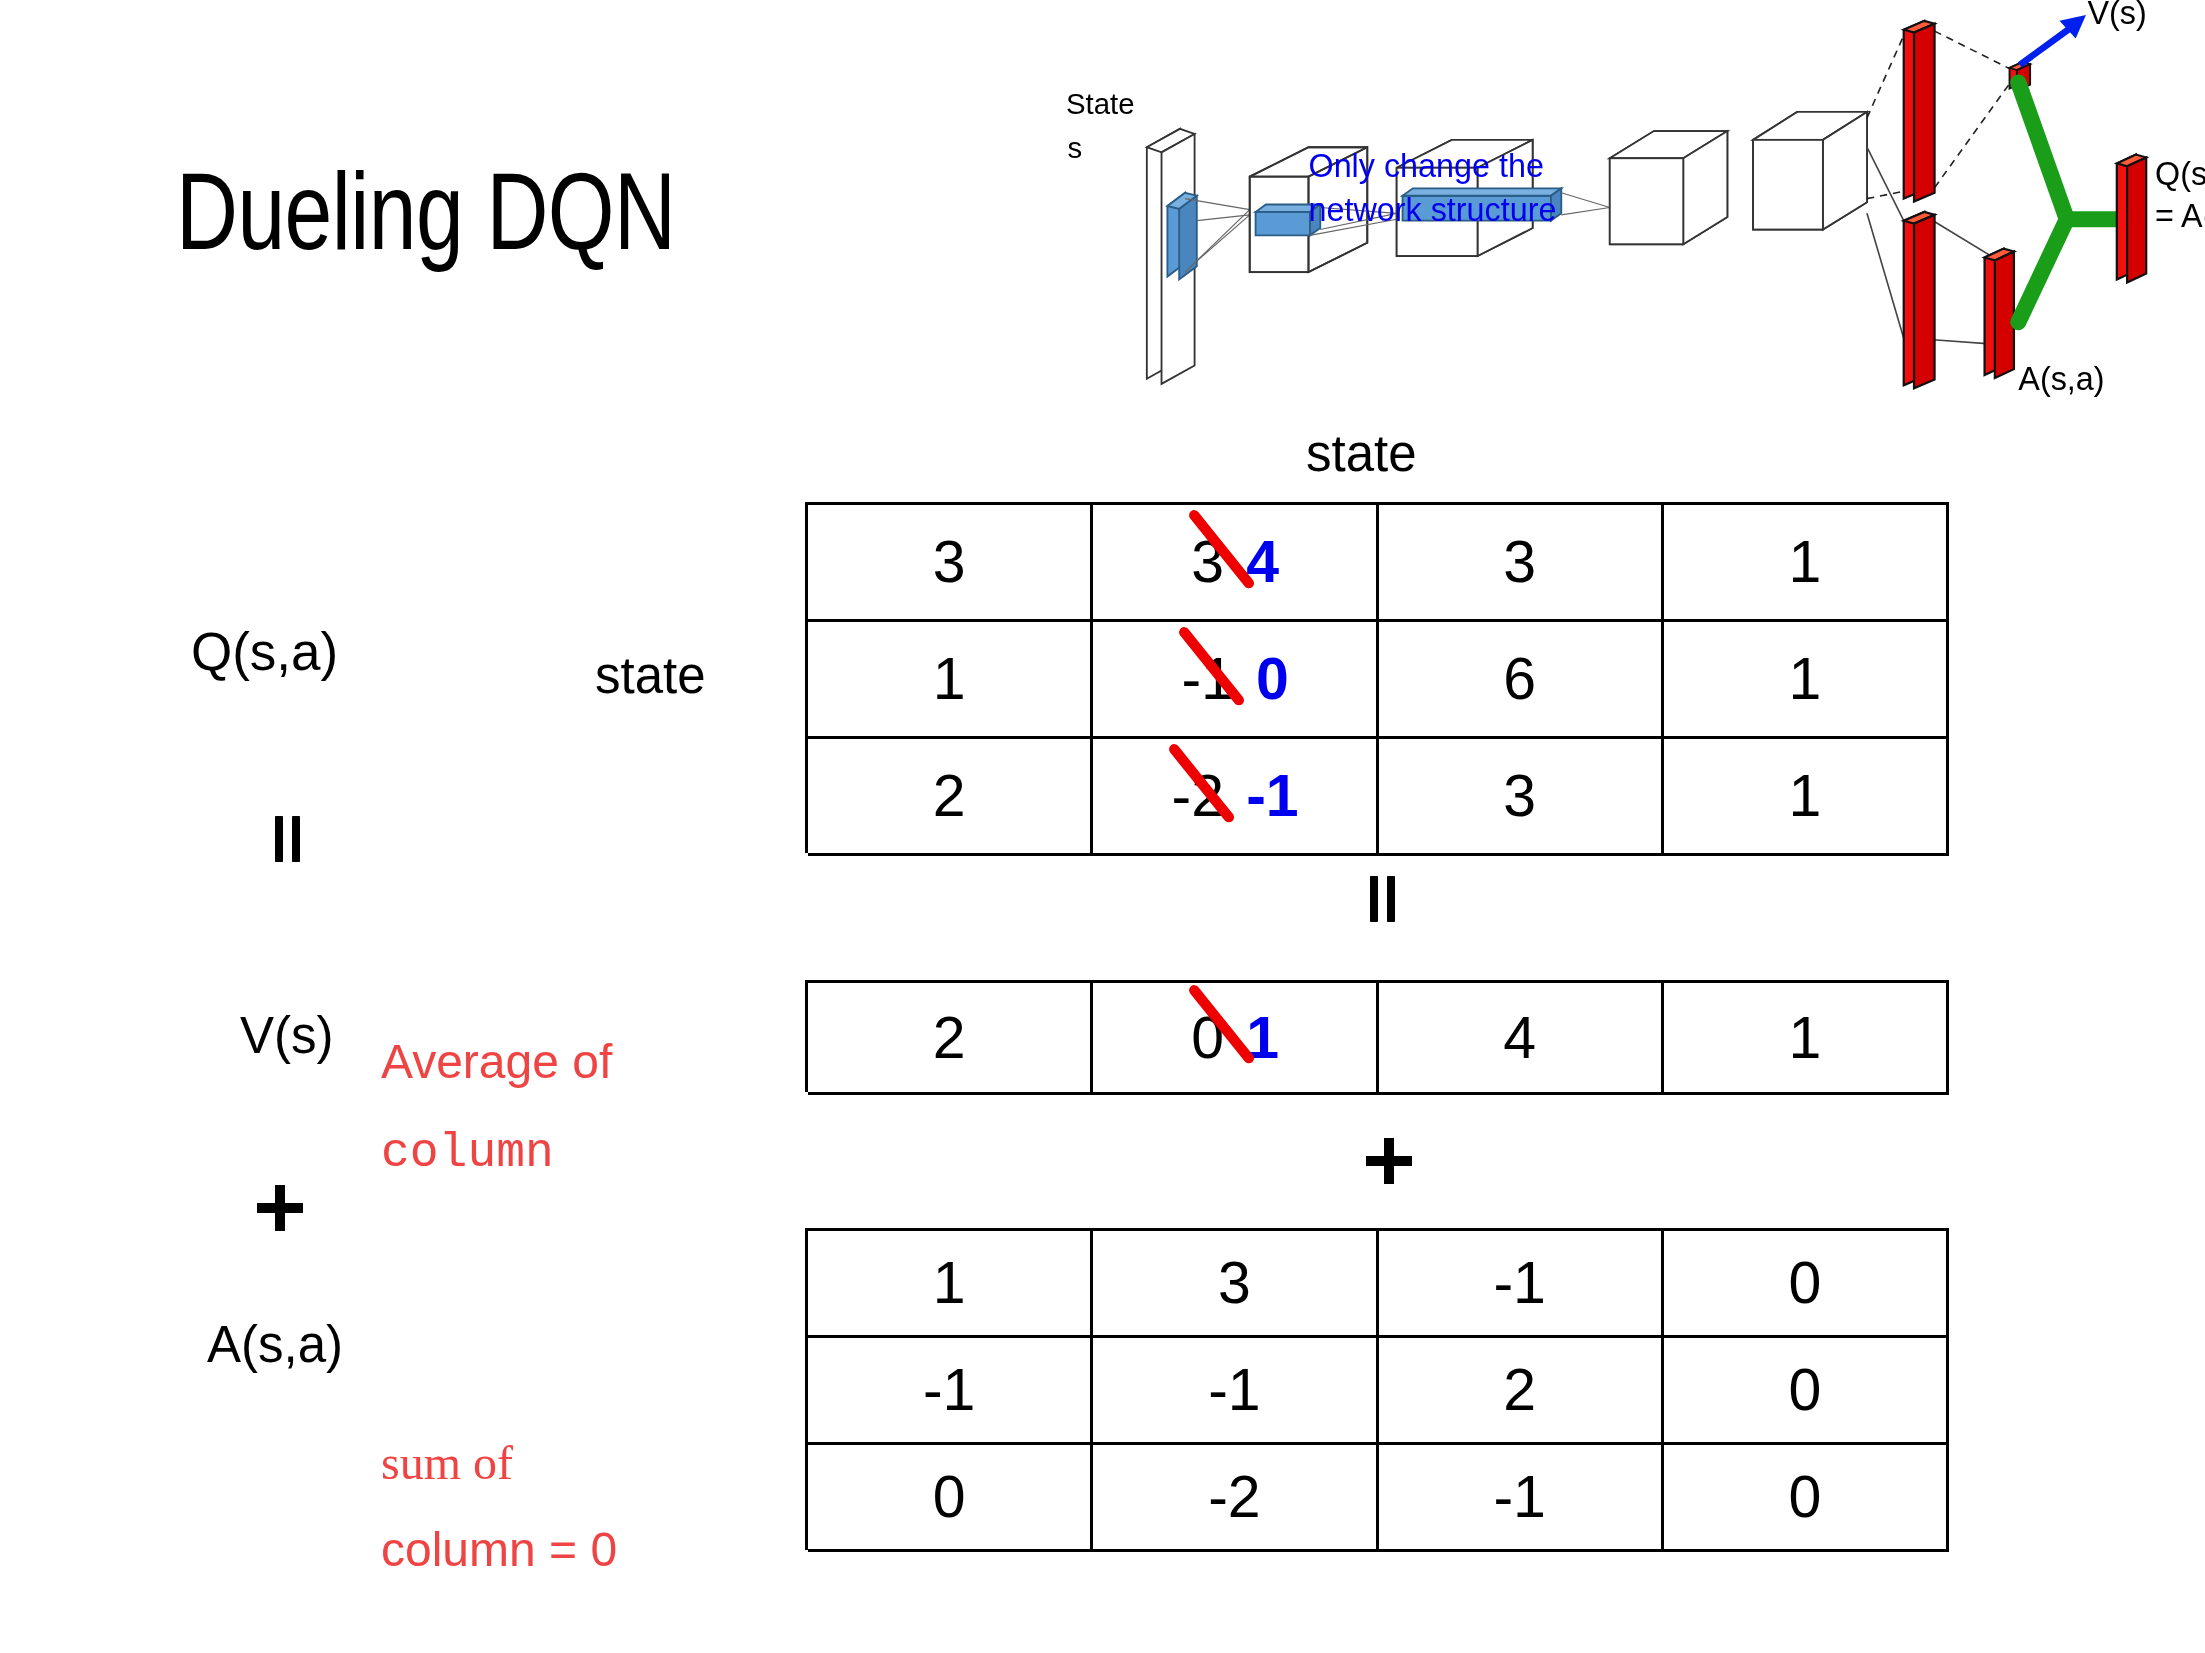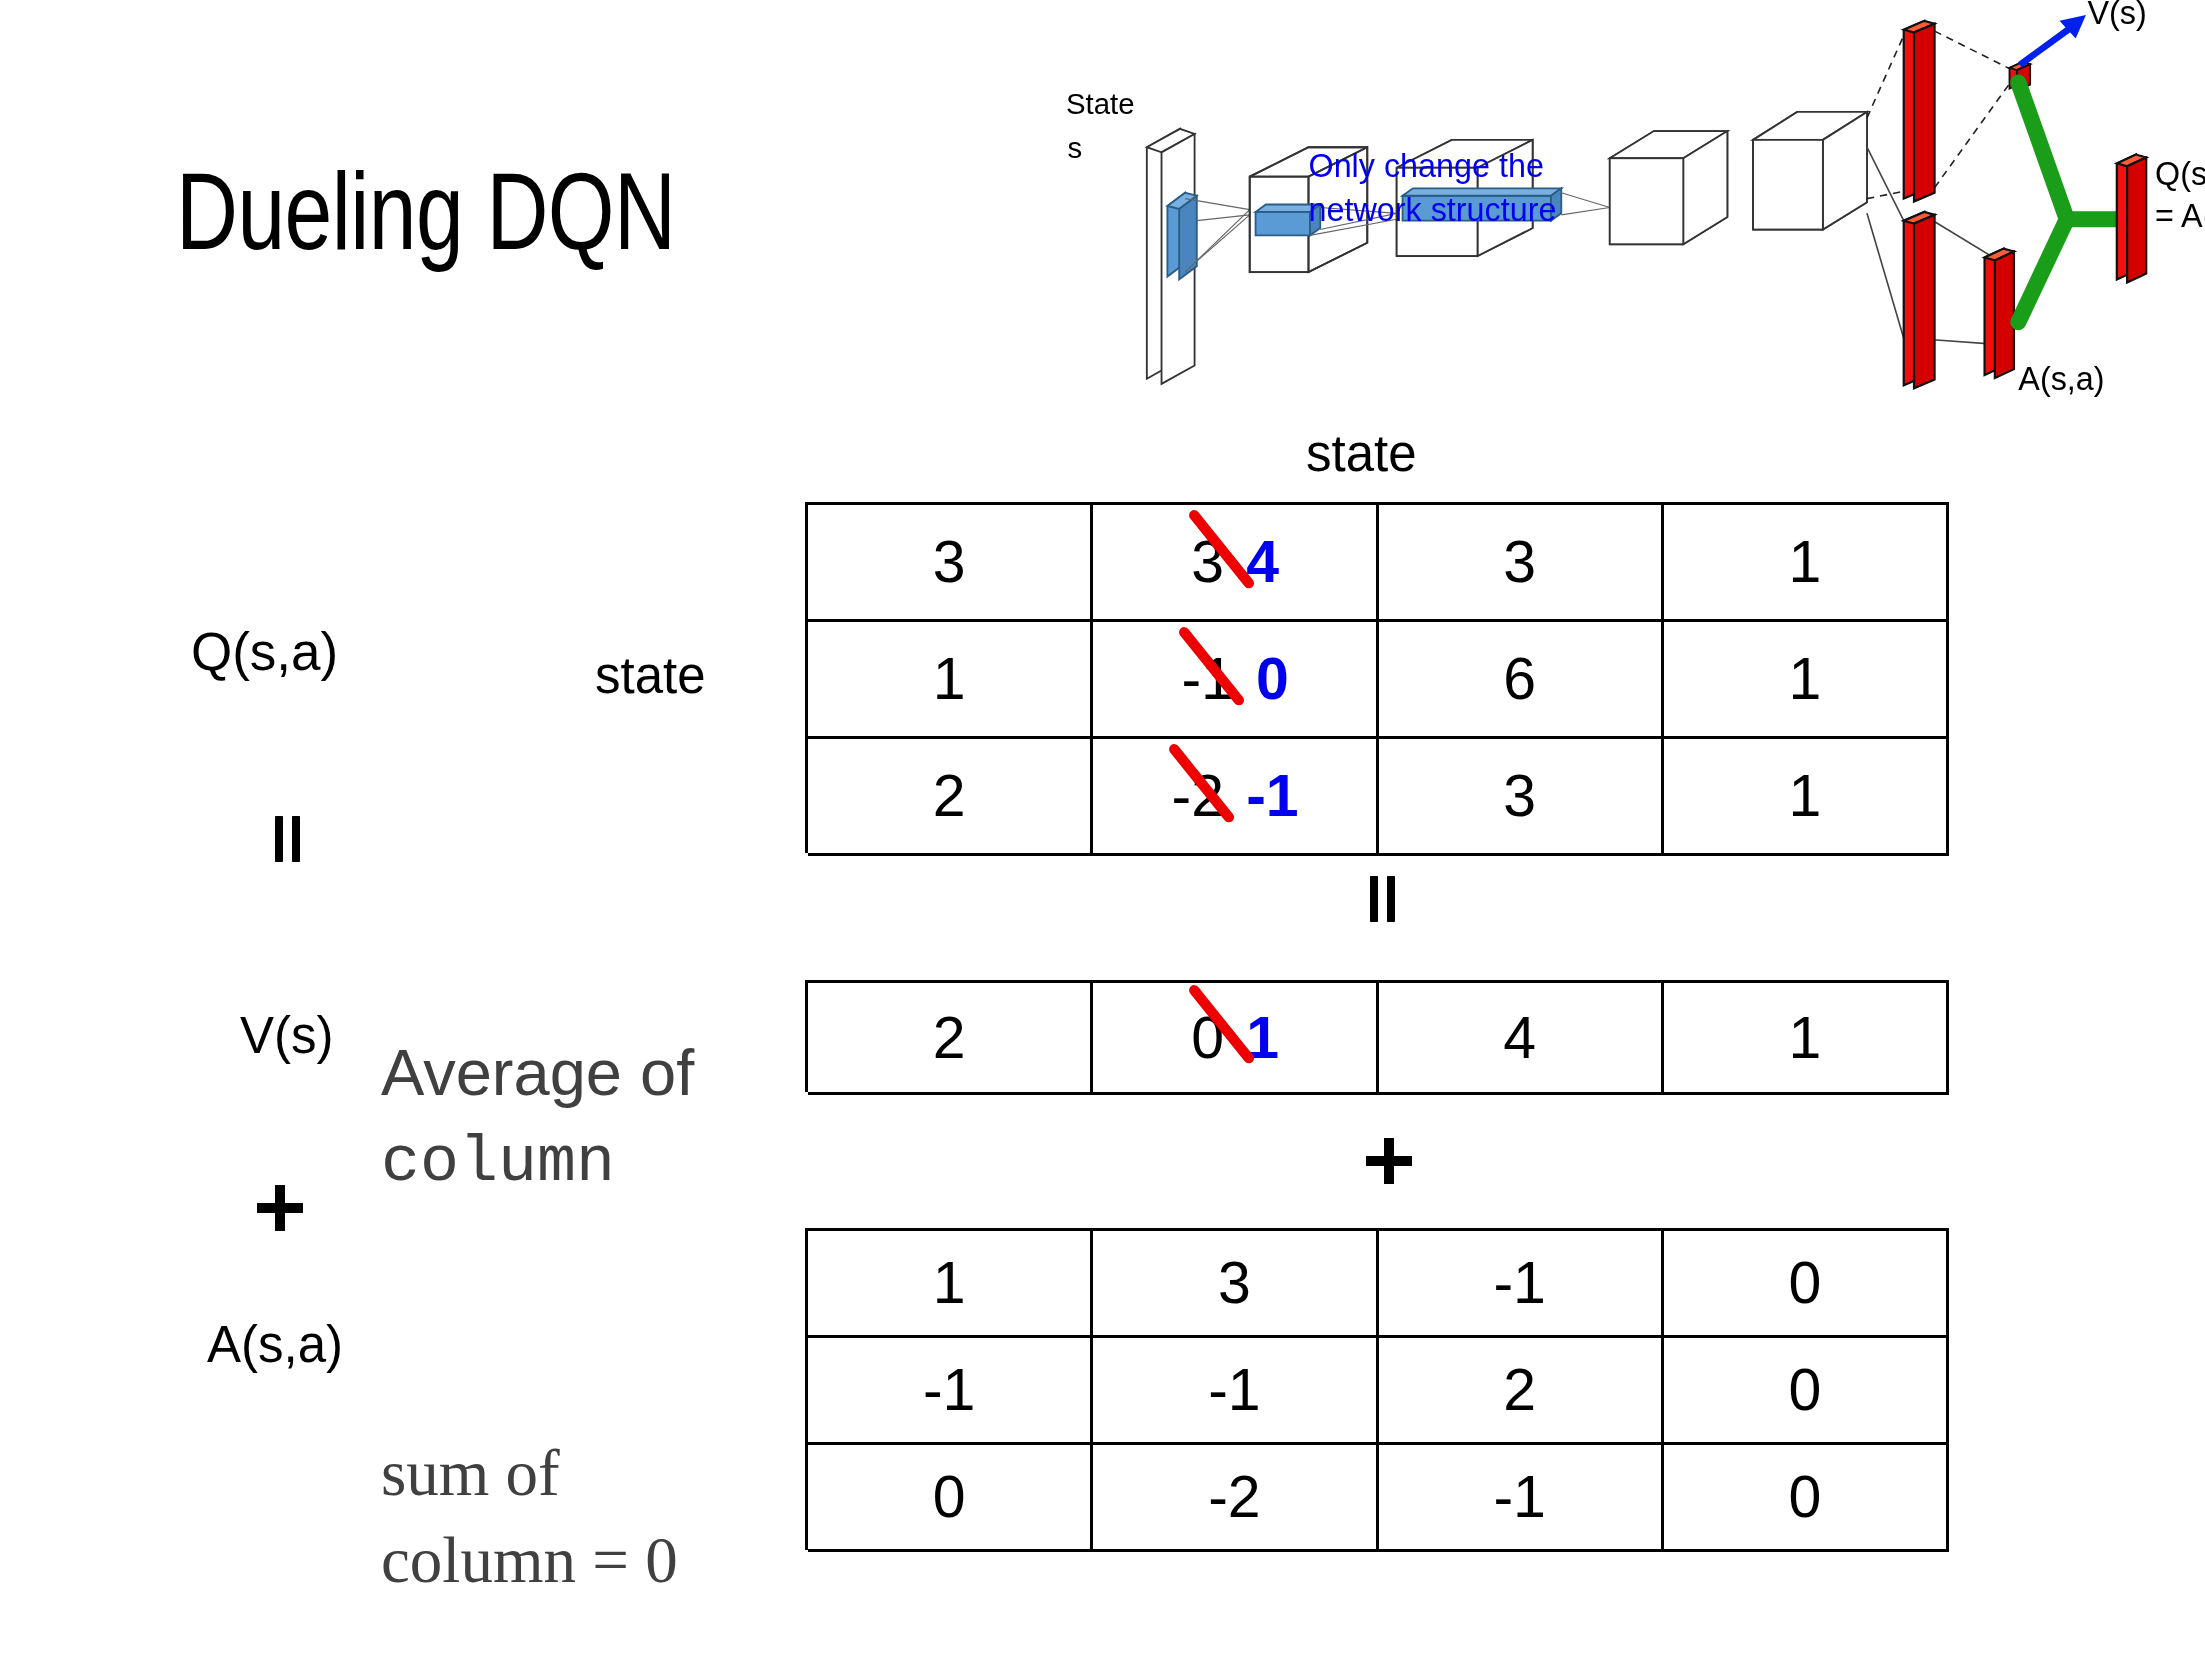--- a/index.html
+++ b/index.html
@@ -54,24 +54,24 @@
     position: absolute;
     white-space: nowrap;
     font-size: 49px;
     line-height: 1.15;
     font-weight: 400;
     color: #000000;
   }
   .lbl-blue {
     position: absolute;
     white-space: nowrap;
-    font-size: 65px;
+    font-size: 48px;
     line-height: 1.25;
     font-weight: 400;
-    color: #404040;
+    color: #ef4444;
   }
 
   
   .eq-rot {
     position: absolute;
     width: 34px;
     height: 46px;
   }
   .eq-rot span {
     position: absolute;
@@ -313,21 +313,21 @@
 <div class="lbl-blue" style="left:381px; top:1123px;font-family:Liberation Mono, monospace;">column</div>
 
 <div class="plus-sym" style="left:257px; top:1185px;">
     <i class="h"></i>
     <i class="v"></i>
   </div>
 
 <div class="lbl" style="left:207px; top:1316px; font-size:51px;">A(s,a)</div>
 
 <div class="lbl-blue" style="left:381px; top:1433px;font-family:Liberation Serif, serif;">sum of</div>
-<div class="lbl-blue" style="left:381px; top:1520px;font-family:Liberation Serif, serif;">column = 0</div>
+<div class="lbl-blue" style="left:381px; top:1520px;">column = 0</div>
 
 <div class="eq-rot" style="left:1366px; top:876px;">
     <span></span>
     <span></span>
   </div>
 
 <div class="plus-sym" style="left:1366px; top:1138px;">
     <i class="h"></i>
     <i class="v"></i>
   </div>

